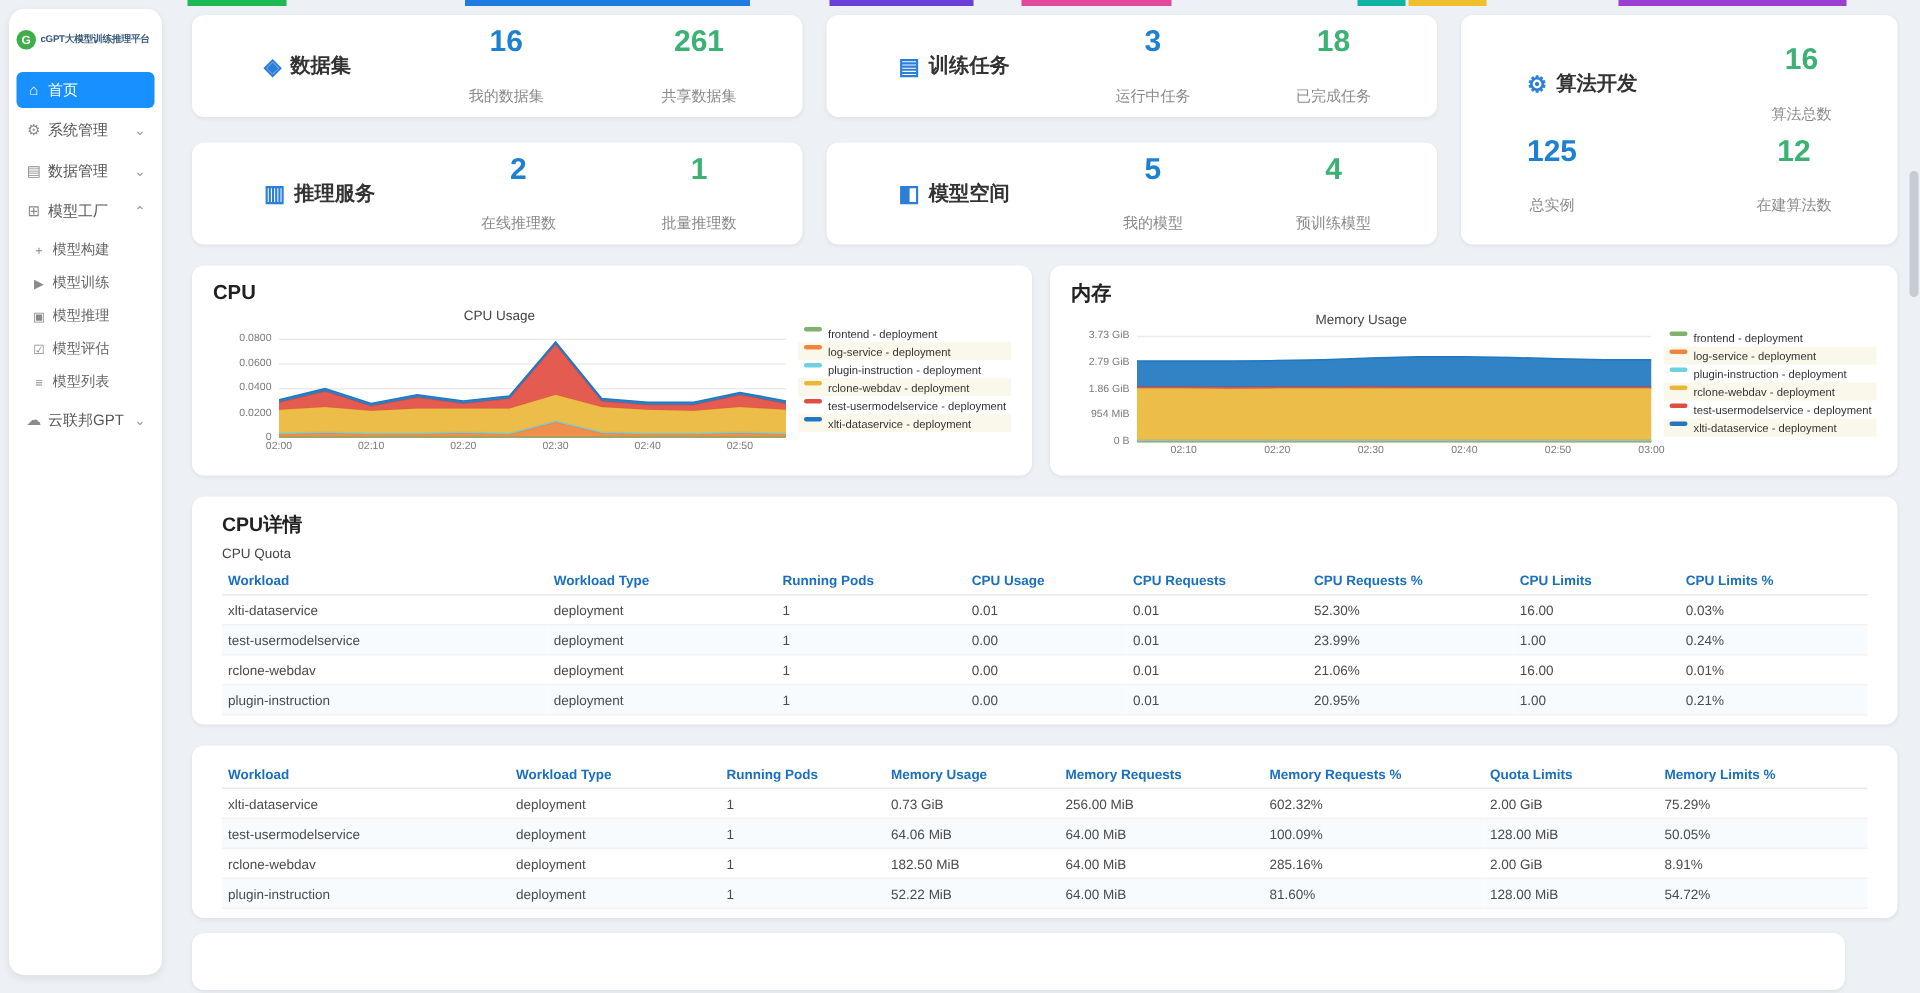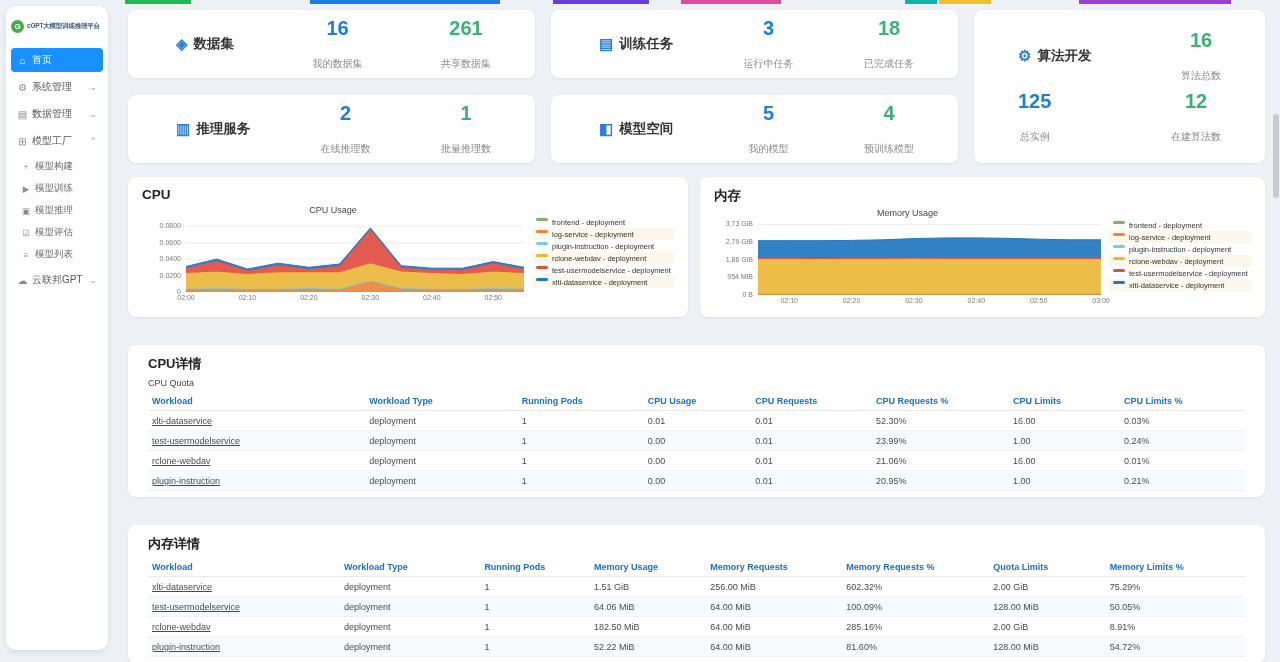--- a/index.html
+++ b/index.html
@@ -46,28 +46,28 @@
 .ylabels span{position:absolute;right:5px;font-size:7px;color:#7a7a7a;white-space:nowrap}
 .svgwrap{flex:1;position:relative;min-width:0}
 .svgwrap svg{display:block;width:100%;height:74px}
 .xlabels{position:relative;height:11px}
 .xlabels span{position:absolute;transform:translateX(-50%);font-size:7px;color:#7a7a7a;top:2px;white-space:nowrap}
 .legend{width:150px;flex:none;padding:12px 0 0 8px}
 .lg-row{display:flex;align-items:flex-start;gap:4px;padding:1.5px 4px;font-size:7.5px;color:#333;cursor:pointer;white-space:nowrap;overflow:hidden}
 .lg-row.striped{background:#faf8ea}
 .lg-mark{width:12px;height:3px;border-radius:1.5px;flex:none}
 
-.table-card{margin-top:28px;padding:10px 20px 6px}
+.table-card{margin-top:14px;padding:10px 20px 6px}
 .section-title{font-size:13px;font-weight:bold;color:#222;margin-bottom:5px}
 .quota-title{text-align:left;font-size:9px;color:#444;margin-bottom:4px}
 table{width:100%;border-collapse:collapse;table-layout:fixed}
 th{color:#1a6fc0;font-size:9px;text-align:left;font-weight:bold;padding:4px;border-bottom:1px solid #e9e9e9;cursor:pointer;white-space:nowrap;overflow:hidden}
 td{font-size:9px;color:#4a4a4a;padding:4.5px 4px;border-bottom:1px solid #f2f2f2;white-space:nowrap;overflow:hidden}
 tbody tr:nth-child(even){background:#f8fbfe}
-td.wl{text-decoration:underline;cursor:pointer}
+td.wl{cursor:pointer}
 .stub-card{margin-top:10px;height:38px;width:1102px}
 
 .top-strips{position:absolute;top:0;left:0;width:1280px;height:4px;z-index:3}
 .strip{position:absolute;top:0;height:3.5px}
 .scrollbar{position:absolute;right:1px;top:0;width:6px;height:662px;z-index:5}
 .scroll-thumb{position:absolute;top:114px;width:6px;height:84px;background:#c7ccd3;border-radius:3px}
 </style>
 </head>
 <body>
 
@@ -439,21 +439,20 @@
             <td class="">0.01</td>
             <td class="">20.95%</td>
             <td class="">1.00</td>
             <td class="">0.21%</td>
           </tr>
         </tbody>
     </table>
   </section>
 
   <section class="card table-card">
-    <div class="section-title">内存详情</div>
     <table>
       <colgroup id="mem-colg">
           <col style="width:17.5%">
           <col style="width:12.8%">
           <col style="width:10%">
           <col style="width:10.6%">
           <col style="width:12.4%">
           <col style="width:13.4%">
           <col style="width:10.6%">
           <col style="width:12.7%">
@@ -468,21 +467,21 @@
             <th>Memory Requests %</th>
             <th>Quota Limits</th>
             <th>Memory Limits %</th>
           </tr>
         </thead>
       <tbody id="mem-tbody">
           <tr>
             <td class="wl">xlti-dataservice</td>
             <td class="">deployment</td>
             <td class="">1</td>
-            <td class="">1.51 GiB</td>
+            <td class="">0.73 GiB</td>
             <td class="">256.00 MiB</td>
             <td class="">602.32%</td>
             <td class="">2.00 GiB</td>
             <td class="">75.29%</td>
           </tr>
           <tr>
             <td class="wl">test-usermodelservice</td>
             <td class="">deployment</td>
             <td class="">1</td>
             <td class="">64.06 MiB</td>

